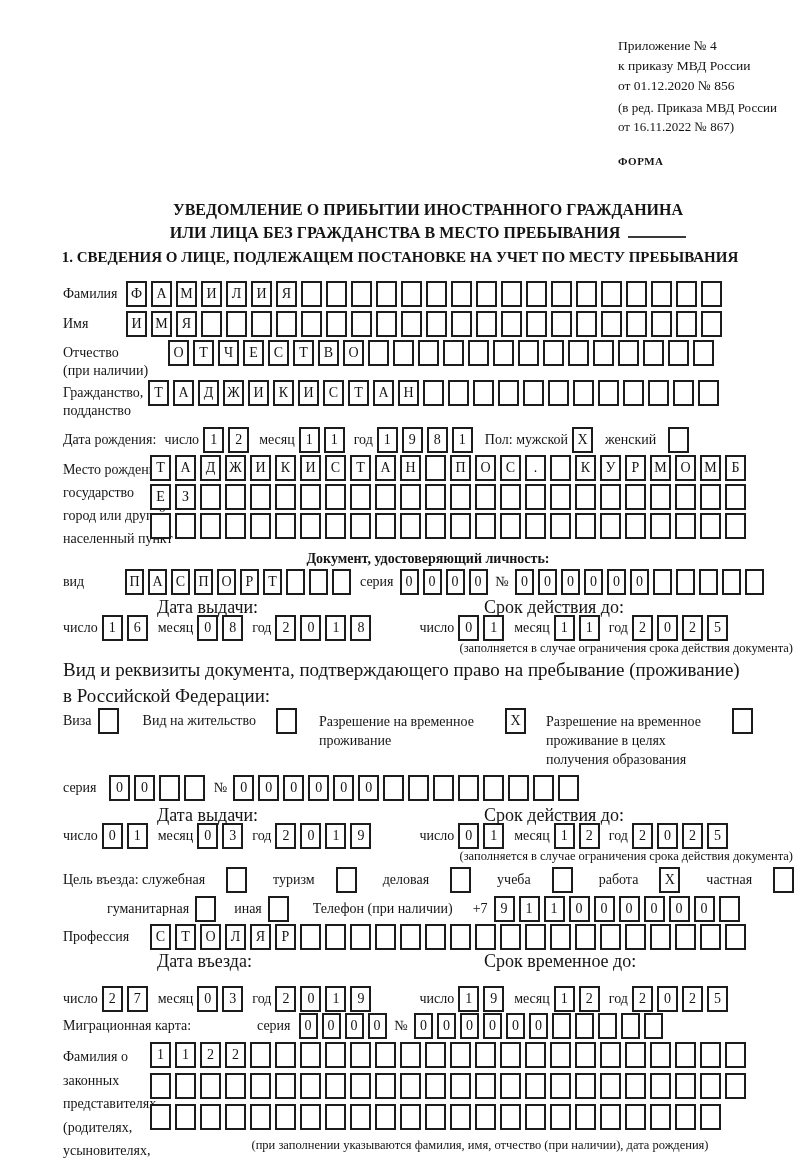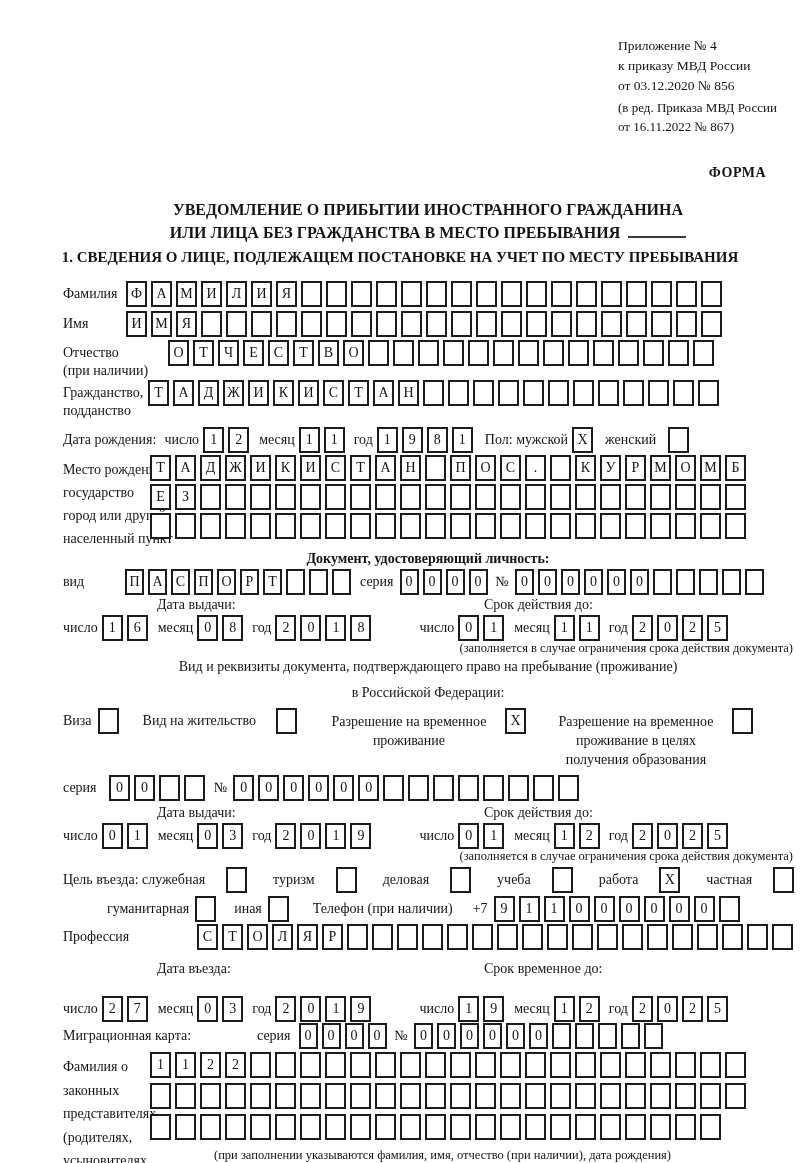--- a/index.html
+++ b/index.html
@@ -2,59 +2,59 @@
 <html><head>
 <meta charset="utf-8">
 <style>
   html,body{margin:0;padding:0;background:#888;}
   .page{position:relative;width:800px;height:1163px;background:#ffffff;margin:0 auto;
         font-family:"Liberation Serif","DejaVu Serif",serif;color:#141414;overflow:hidden;}
   
   .hdr{position:absolute;left:618px;top:36px;width:178px;font-size:13.5px;line-height:20px;}
   .hdr .small{font-size:13px;line-height:19px;}
   .hdr .gap{margin-top:2px;}
-  .forma{width:148px;text-align:right;font-weight:bold;margin-top:27px;font-size:14px;letter-spacing:.5px;}
+  .forma{width:148px;font-weight:bold;margin-top:15px;font-size:11px;letter-spacing:.5px;}
   
   .title{position:absolute;left:0;top:198px;width:100%;text-align:center;
          font-weight:bold;font-size:16px;line-height:23px;padding-left:28px;}
   .uline{display:inline-block;width:58px;border-bottom:2.5px solid #3a3a3a;height:12px;margin-left:8px;}
   .sec-heading{position:absolute;left:0;top:249px;width:100%;text-align:center;
                font-weight:bold;font-size:15px;}
   
   .form{position:absolute;left:63px;top:281px;width:730px;font-size:14px;}
   .row{display:flex;align-items:flex-start;white-space:nowrap;}
   .lbl{flex:none;padding-top:5px;}
   .lblblock{flex:none;line-height:18px;padding-top:4px;}
   .lblcol{flex:none;line-height:23px;padding-top:3px;}
   .boxes{display:flex;column-gap:4px;flex:none;}
   .box{flex:none;box-sizing:border-box;width:21px;height:26px;border:2px solid #1c1c1c;
        display:inline-flex;align-items:center;justify-content:center;
        font-size:14px;font-weight:normal;background:#fff;}
   .tight .box{width:19px;}
   .tight .boxes{column-gap:4px;}
   .boxcol{display:flex;flex-direction:column;row-gap:3px;}
-  .center-lb{text-align:center;line-height:19px;padding-top:4px;}
+  .center-lb{line-height:19px;padding-top:4px;}
   .heading-c{text-align:center;font-weight:bold;font-size:14px;height:17px;}
-  .lblrow{position:relative;height:16px;font-size:14px;}
+  .lblrow{position:relative;height:16px;font-size:18px;}
   .lblrow span{position:absolute;top:0;}
   .dgroup{display:flex;column-gap:4px;align-items:flex-start;}
   .dgroup .t{padding-top:5px;}
   .note{font-size:12.5px;text-align:right;height:16px;}
-  .plain{font-size:14px;height:20px;text-align:center;}
+  .plain{font-size:19px;height:20px;}
   .rep-note{font-size:12.5px;margin:8px 0 0 64px;}
 </style>
 </head>
 <body>
 
 <div class="page">
 
   <div class="hdr">
     <div>Приложение № 4</div>
     <div>к приказу МВД России</div>
-    <div>от 03.12.2020 № 856</div>
+    <div>от 01.12.2020 № 856</div>
     <div class="small gap">(в ред. Приказа МВД России</div>
     <div class="small">от 16.11.2022 № 867)</div>
     <div class="forma">ФОРМА</div>
   </div>
 
   <div class="title">
     <div>УВЕДОМЛЕНИЕ О ПРИБЫТИИ ИНОСТРАННОГО ГРАЖДАНИНА</div>
     <div><span>ИЛИ ЛИЦА БЕЗ ГРАЖДАНСТВА В МЕСТО ПРЕБЫВАНИЯ</span><span class="uline"></span></div>
   </div>
 
@@ -543,21 +543,21 @@
           <span class="box">0</span>
           <span class="box">0</span>
           <span class="box">0</span>
           <span class="box">0</span>
           <span class="box">0</span>
           <span class="box">0</span>
           <span class="box"></span>
         </span>
     </div>
 
-    <div class="row" style="margin-bottom:11px;justify-content:space-between;">
+    <div class="row" style="margin-bottom:1px;">
       <span class="lbl" style="width:87px;">Профессия</span>
       <span class="boxes">
           <span class="box">С</span>
           <span class="box">Т</span>
           <span class="box">О</span>
           <span class="box">Л</span>
           <span class="box">Я</span>
           <span class="box">Р</span>
           <span class="box"></span>
           <span class="box"></span>
@@ -733,18 +733,18 @@
               <span class="box"></span>
               <span class="box"></span>
               <span class="box"></span>
               <span class="box"></span>
               <span class="box"></span>
               <span class="box"></span>
               <span class="box"></span>
               <span class="box"></span>
             </span>
         </span>
-        <span class="rep-note" style="display:block;">(при заполнении указываются фамилия, имя, отчество (при наличии), дата рождения)</span>
+        <span class="rep-note" style="display:block;text-align:center;">(при заполнении указываются фамилия, имя, отчество (при наличии), дата рождения)</span>
       </span>
     </div>
 
   </div>
 </div>
 
 </body></html>

